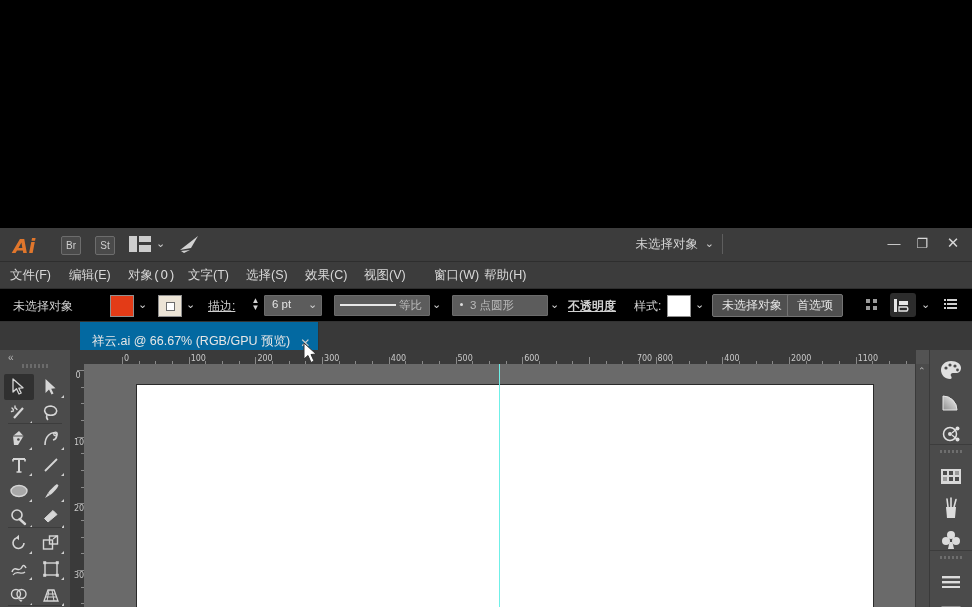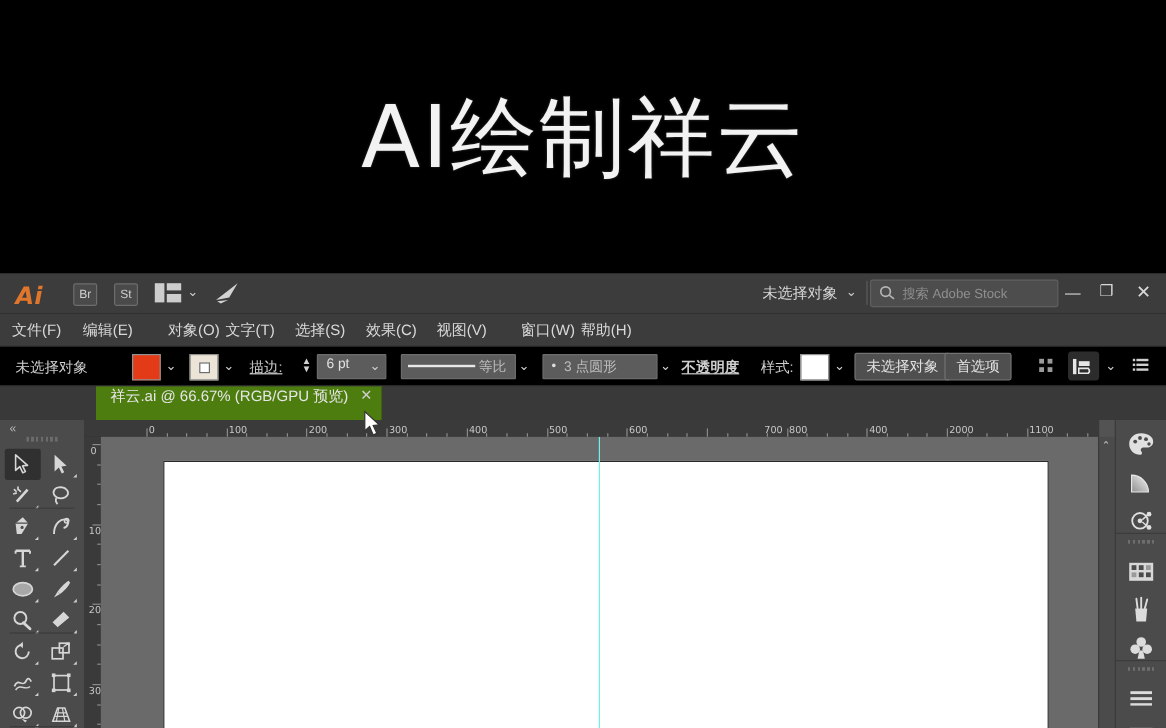--- a/index.html
+++ b/index.html
@@ -64,21 +64,21 @@
   .cb-hl{position:absolute;top:4px;width:26px;height:24px;background:#2c2c2c;border-radius:3px;}
   .strokeline{position:absolute;top:15px;height:2px;background:#e8e8e8;}
   .dotsgrid{position:absolute;top:10px;width:12px;height:12px;}
   .dotsgrid i{position:absolute;width:4px;height:4px;background:#9a9a9a;}
   .listicon{position:absolute;top:10px;width:13px;height:11px;}
   .listicon i{position:absolute;left:3px;height:2px;width:10px;background:#cfcfcf;}
   .listicon u{position:absolute;left:0;width:2px;height:2px;background:#cfcfcf;}
 
   
   .tabbar{position:relative;height:28px;background:#393939;}
-  .doctab{position:absolute;left:80px;top:0;height:28px;background:#4d7c0f;display:flex;align-items:flex-start;
+  .doctab{position:absolute;left:80px;top:0;height:28px;background:#0369a1;display:flex;align-items:flex-end;
     padding:0 8px 0 12px;border-right:1px solid #333;}
   .doctab .tlabel{color:#e6e6e6;font-size:12.5px;white-space:nowrap;}
   .doctab .tclose{color:#cfcfcf;font-size:12px;margin-left:10px;}
 
   
   .workspace{position:relative;height:259px;background:#535353;}
 
   
   .toolbar{position:absolute;left:0;top:0;width:70px;height:259px;background:#4b4b4b;border-right:1px solid #3a3a3a;}
   .tb-collapse{position:absolute;left:8px;top:2px;color:#b6b6b6;font-size:10px;letter-spacing:-1px;}
@@ -112,23 +112,20 @@
   .rgrip{position:absolute;left:10px;width:22px;height:3px;
     background:repeating-linear-gradient(90deg,#6e6e6e 0 2px,transparent 2px 4px);}
   .rsep{position:absolute;left:0;width:42px;height:1px;background:#3c3c3c;}
   svg{display:block;}
 </style>
 </head>
 <body>
 
 <div id="app">
 
-  <div class="titleband">
-    <div class="vtitle">AI绘制祥云</div>
-  </div>
 
   <div class="aiwin">
 
     <div class="appbar">
       <div class="ai-logo">Ai</div>
       <div class="sqbtn brbtn">Br</div>
       <div class="sqbtn stbtn">St</div>
       <div class="arrange">
         <i class="arr-a"></i>
           <i class="arr-b"></i>
@@ -139,41 +136,32 @@
         <svg width="24" height="20" viewBox="0 0 24 20">
           <path d="M2 16 L20 2 L13 14 Z" fill="#d2d2d2"></path>
           <path d="M3 17 L12 16 L6 19 Z" fill="#d2d2d2"></path>
         </svg>
       </div>
 
       <div class="wsname">未选择对象</div>
       <div class="chev wschev">⌄</div>
       <div class="divline"></div>
 
-      <div class="stocksearch">
-        <span class="sicon">
-          <svg width="15" height="14" viewBox="0 0 15 14">
-            <circle cx="6" cy="6" r="4" fill="none" stroke="#b5b5b5" stroke-width="1.4"></circle>
-            <line x1="9" y1="9" x2="13" y2="12" stroke="#b5b5b5" stroke-width="1.4"></line>
-          </svg>
-        </span>
-        <span class="stext">搜索 Adobe Stock</span>
-      </div>
 
       <div class="wbtns">
         <div class="wbtn">—</div>
         <div class="wbtn">❐</div>
         <div class="wbtn close">✕</div>
       </div>
     </div>
 
     <div class="menubar" id="menubar">
         <div class="mi" style="left: 10px;">文件(F)</div>
         <div class="mi" style="left: 69px;">编辑(E)</div>
-        <div class="mi" style="left: 140px;">对象(O)</div>
+        <div class="mi" style="left: 128px; font-family: Liberation Mono, monospace;">对象(O)</div>
         <div class="mi" style="left: 188px;">文字(T)</div>
         <div class="mi" style="left: 246px;">选择(S)</div>
         <div class="mi" style="left: 305px;">效果(C)</div>
         <div class="mi" style="left: 364px;">视图(V)</div>
         <div class="mi" style="left: 422px; margin-left: 12px;">窗口(W)</div>
         <div class="mi" style="left: 484px;">帮助(H)</div>
       </div>
 
     <div class="ctrlbar">
       <div class="cb-label" style="left:13px;top:9px;">未选择对象</div>

